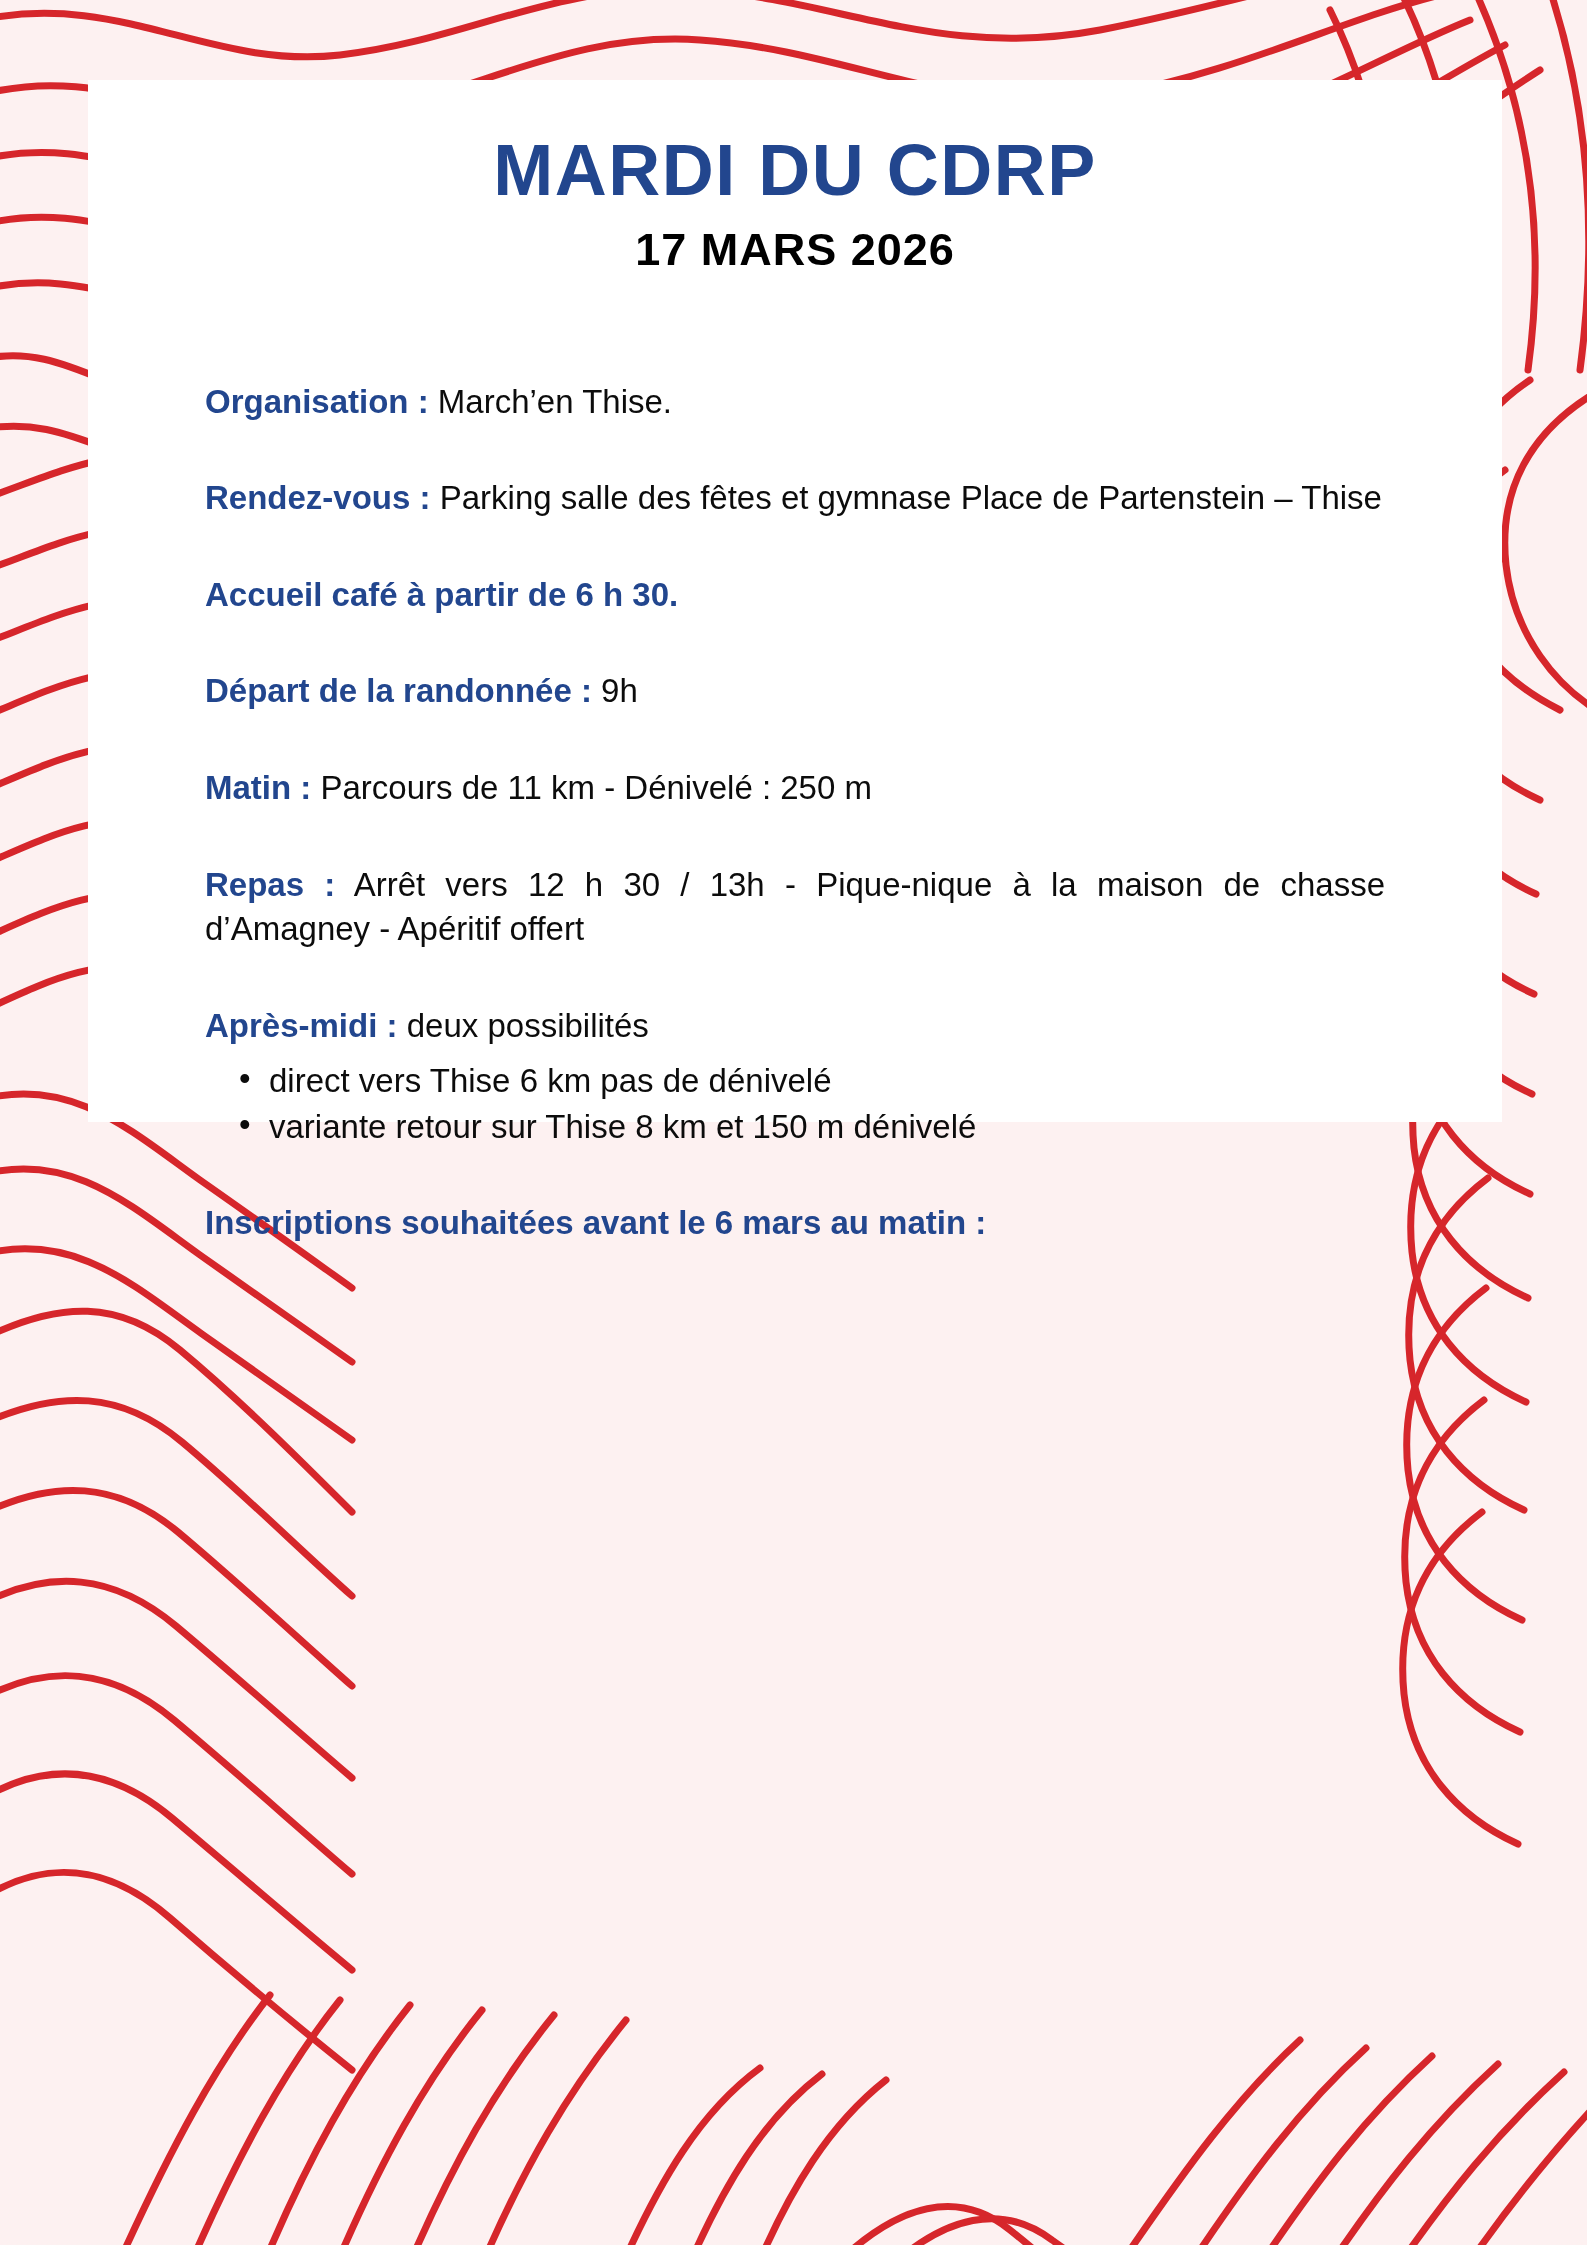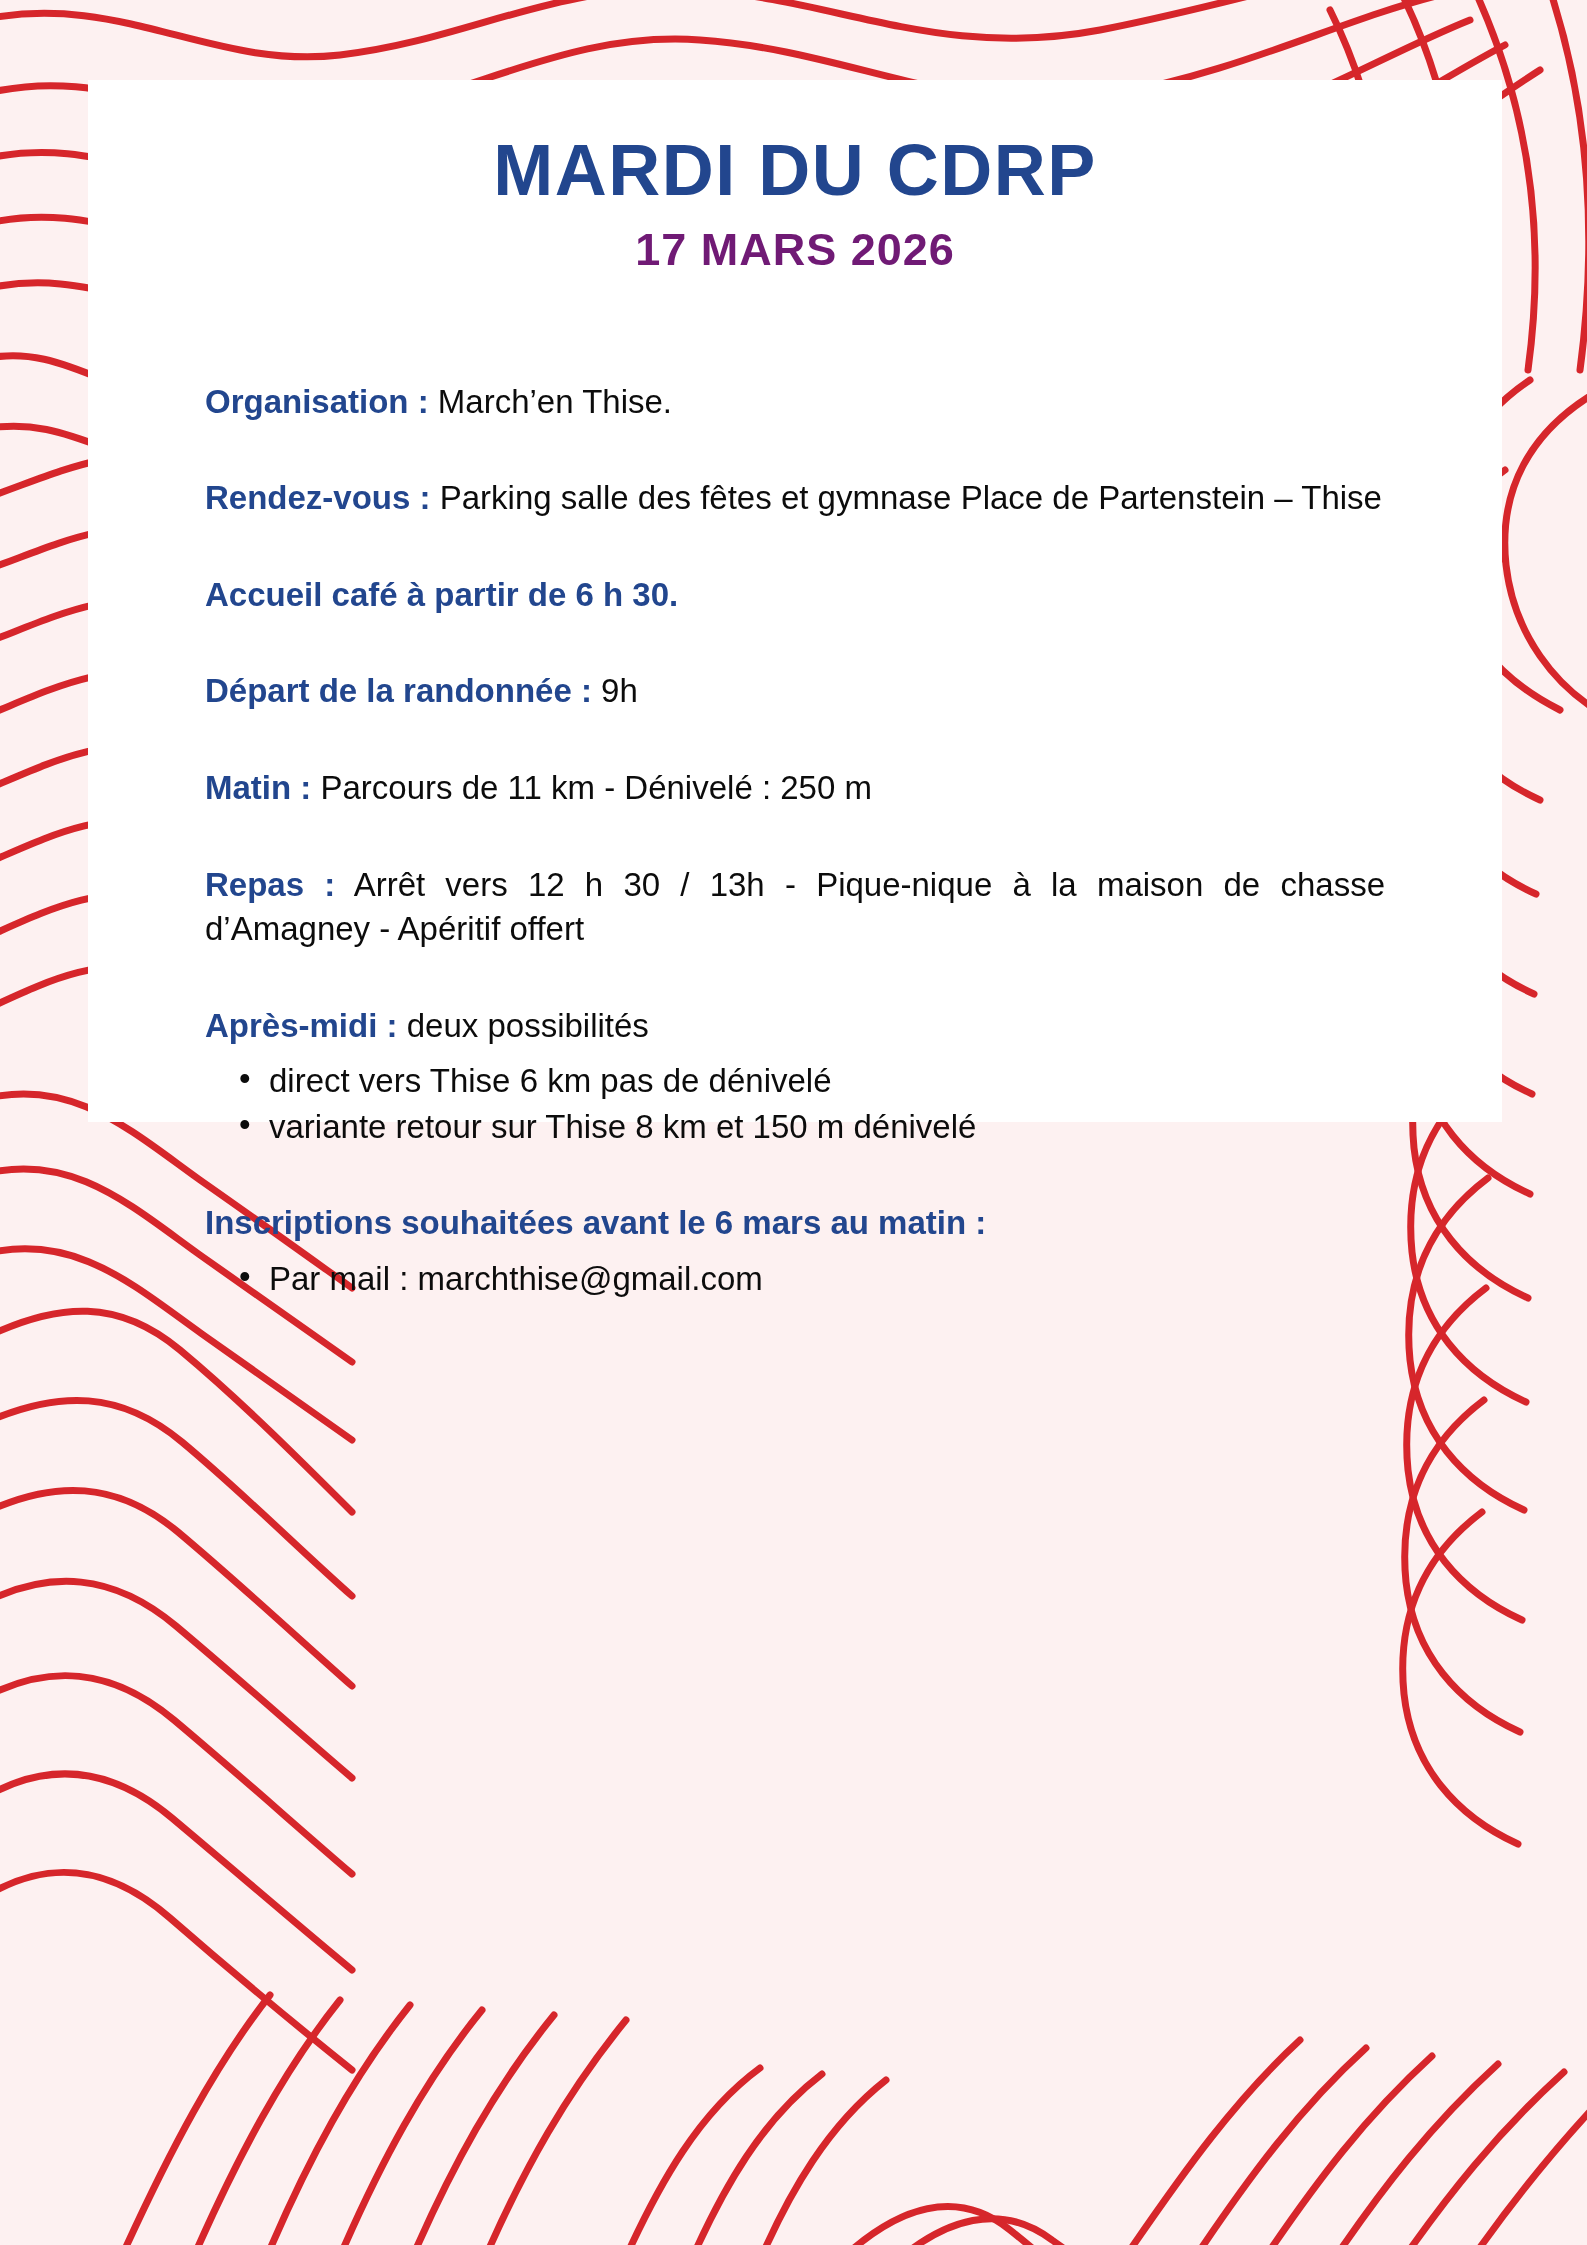--- a/index.html
+++ b/index.html
@@ -63,21 +63,21 @@
     font-size: 72px;
     font-weight: bold;
     color: #22468e;
     letter-spacing: 1.5px;
     line-height: 1.06;
     margin: 0;
   }
   .poster-subtitle {
     font-size: 45px;
     font-weight: bold;
-    color: #701a75;
+    color: #000000;
     letter-spacing: 1px;
     line-height: 1.5;
     margin: 0;
     padding-top: 8px;
   }
 
   
   .body-block {
     margin: 0 auto;
     width: 1180px;
@@ -232,21 +232,18 @@
         <div class="group">
           <p class="entry"><span class="lbl">Après-midi :</span><span> deux possibilités</span></p>
           <ul class="bullets">
             <li>direct vers Thise 6 km pas de dénivelé</li>
             <li>variante retour sur Thise 8 km et 150 m dénivelé</li>
           </ul>
         </div>
 
         <div class="group">
           <p class="entry"><span class="lbl">Inscriptions souhaitées avant le 6 mars au matin :</span></p>
-          <ul class="bullets">
-            <li>Par mail :  marchthise@gmail.com</li>
-          </ul>
         </div>
 
       </div>
     </div>
   </div>
 </div>
 
 </body></html>

